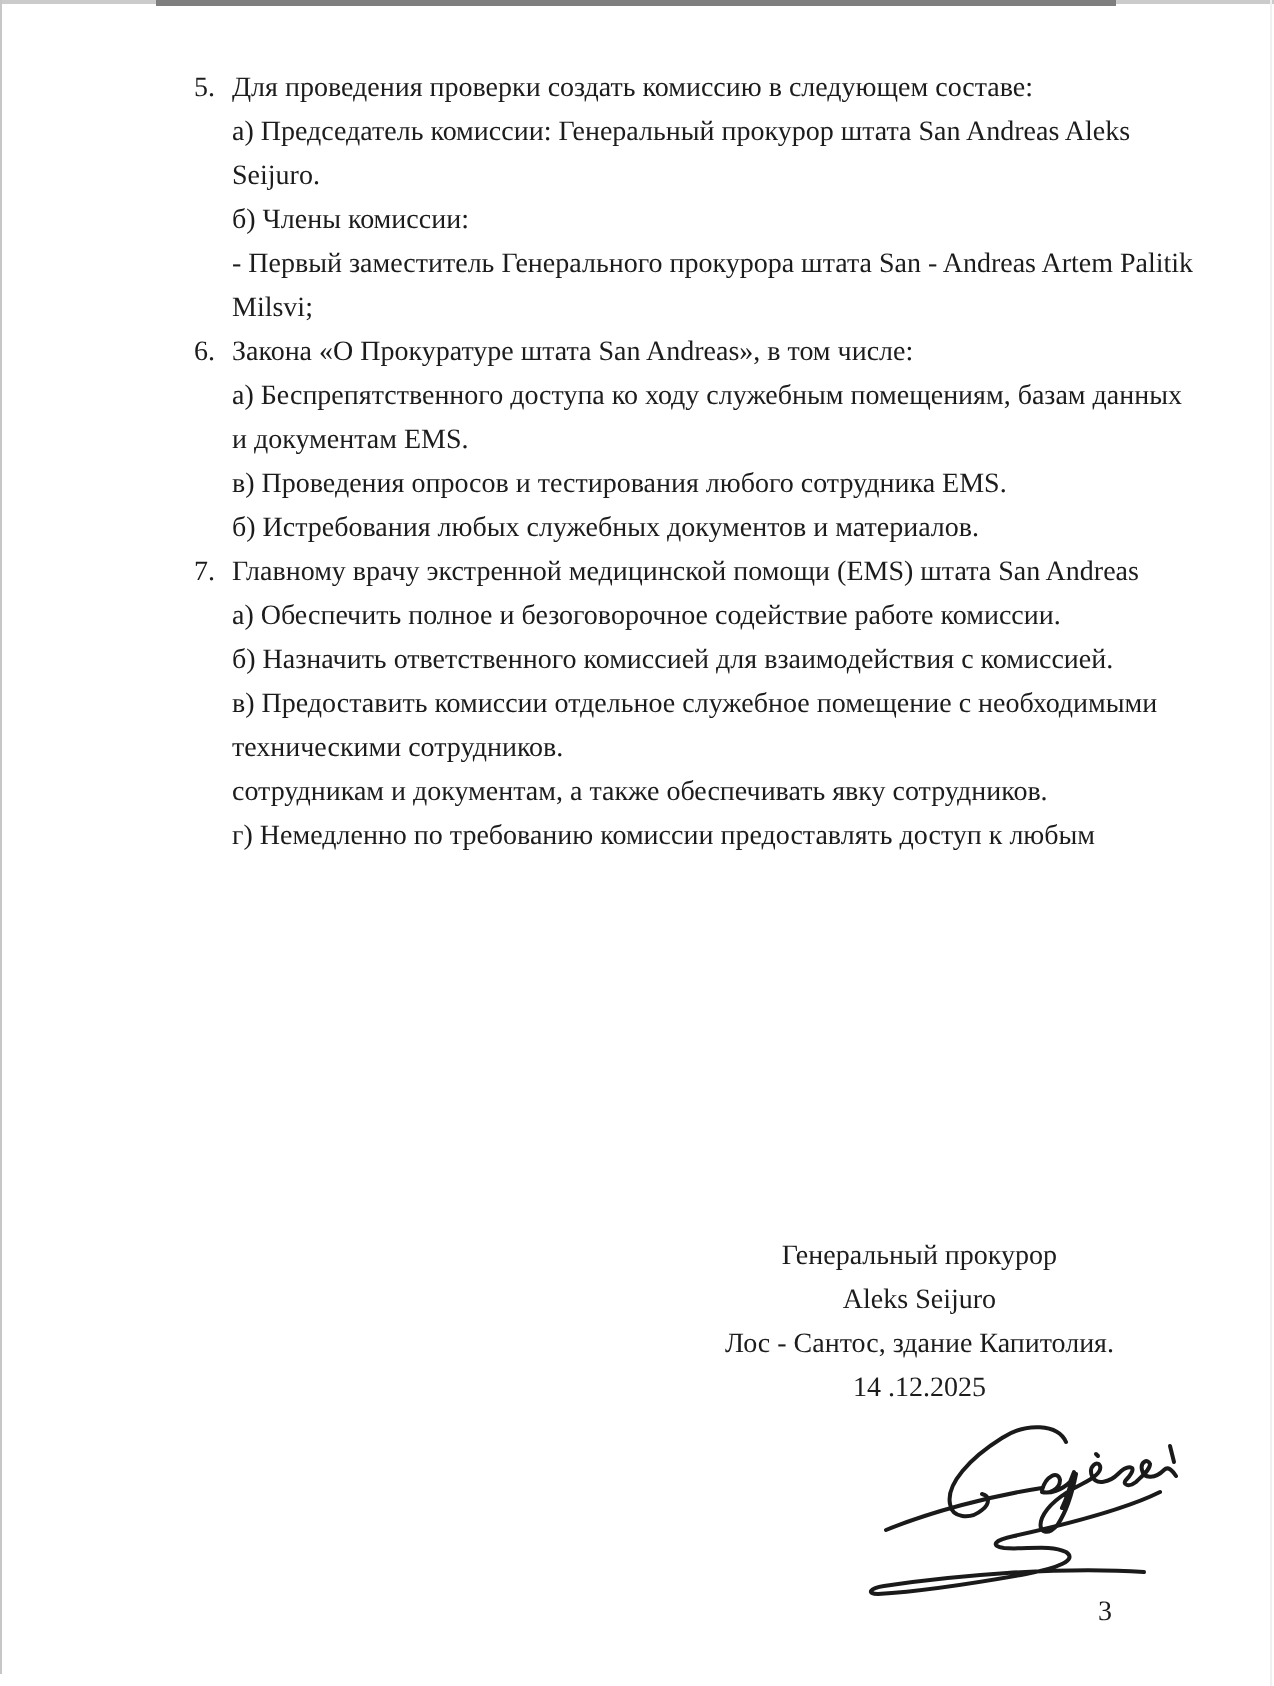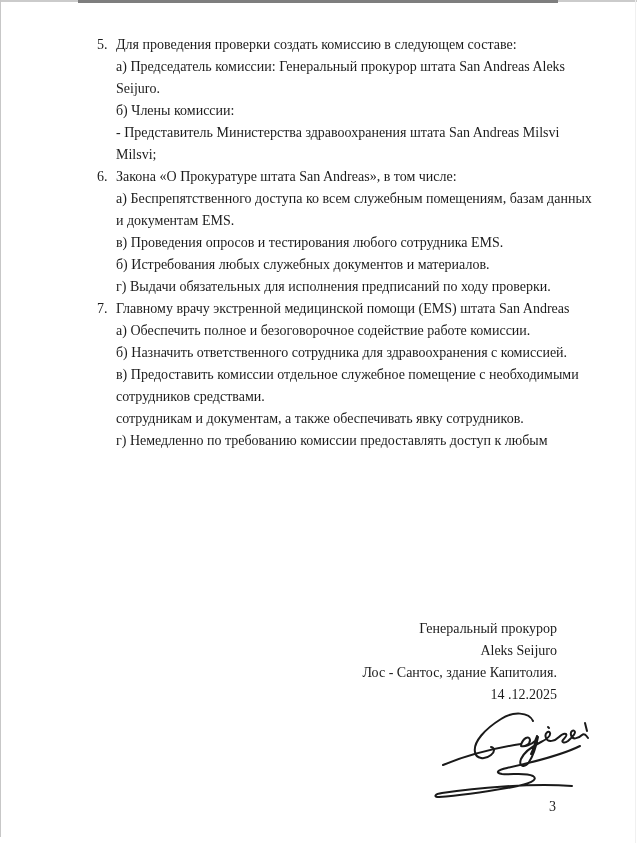--- a/index.html
+++ b/index.html
@@ -32,21 +32,21 @@
     line-height: 22px;
   }
   .ln {
     height: 22px;
     line-height: 22px;
     white-space: nowrap;
   }
 
   .closing { position: absolute; left: 76px; top: 533px; }
 
-  .sig-block { position: absolute; right: 80px; top: 618px; text-align: right; }
+  .sig-block { position: absolute; right: 80px; top: 618px; text-align: center; }
 
   .signature { position: absolute; left: 425px; top: 704px; width: 185px; height: 100px; }
   .signature svg { display: block; width: 185px; height: 100px; }
   .signature path {
     fill: none;
     stroke: #1a1a1a;
     stroke-width: 2;
     stroke-linecap: round;
     stroke-linejoin: round;
   }
@@ -64,41 +64,40 @@
   <div class="edge-right"></div>
 
   <div class="body-text">
 
     <div class="li">
       <span class="num">5.</span>
       <div class="ln">Для проведения проверки создать комиссию в следующем составе:</div>
       <div class="ln">а) Председатель комиссии: Генеральный прокурор штата San Andreas Aleks</div>
       <div class="ln">Seijuro.</div>
       <div class="ln">б) Члены комиссии:</div>
-      <div class="ln">- Представитель Министерства здравоохранения штата San Andreas Milsvi</div>
+      <div class="ln">- Первый заместитель Генерального прокурора штата San - Andreas Artem Palitik</div>
       <div class="ln">Milsvi;</div>
     </div>
 
     <div class="li">
       <span class="num">6.</span>
       <div class="ln">Закона «О Прокуратуре штата San Andreas», в том числе:</div>
-      <div class="ln">а) Беспрепятственного доступа ко всем служебным помещениям, базам данных</div>
+      <div class="ln">а) Беспрепятственного доступа ко ходу служебным помещениям, базам данных</div>
       <div class="ln">и документам EMS.</div>
       <div class="ln">в) Проведения опросов и тестирования любого сотрудника EMS.</div>
       <div class="ln">б) Истребования любых служебных документов и материалов.</div>
-      <div class="ln">г) Выдачи обязательных для исполнения предписаний по ходу проверки.</div>
     </div>
 
     <div class="li">
       <span class="num">7.</span>
       <div class="ln">Главному врачу экстренной медицинской помощи (EMS) штата San Andreas</div>
       <div class="ln">а) Обеспечить полное и безоговорочное содействие работе комиссии.</div>
-      <div class="ln">б) Назначить ответственного сотрудника для здравоохранения с комиссией.</div>
+      <div class="ln">б) Назначить ответственного комиссией для взаимодействия с комиссией.</div>
       <div class="ln">в) Предоставить комиссии отдельное служебное помещение с необходимыми</div>
-      <div class="ln">сотрудников средствами.</div>
+      <div class="ln">техническими сотрудников.</div>
       <div class="ln">сотрудникам и документам, а также обеспечивать явку сотрудников.</div>
       <div class="ln">г) Немедленно по требованию комиссии предоставлять доступ к любым</div>
     </div>
 
   </div>
 
 
   <div class="sig-block">
     <div class="ln">Генеральный прокурор</div>
     <div class="ln">Aleks Seijuro</div>

